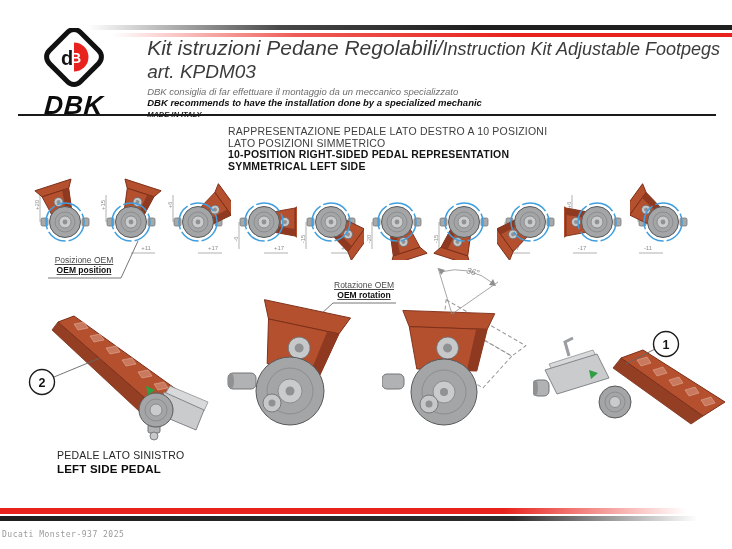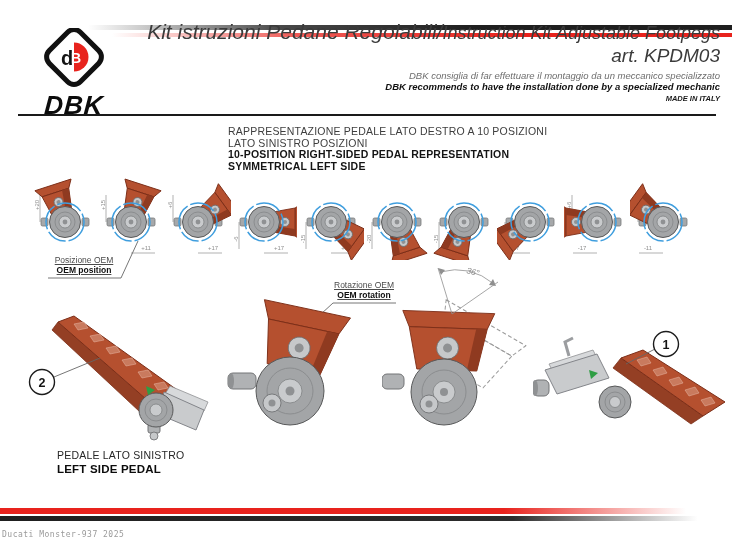--- a/index.html
+++ b/index.html
@@ -17,21 +17,21 @@
   .bar-bot-black{left:0;top:516px;width:712px;height:5px;
     background:linear-gradient(90deg,#1f1f1f 0%,#2c2c2c 72%,rgba(31,31,31,0) 98%);}
   .header-rule{left:18px;top:114px;width:698px;border-top:2px solid #1a1a1a;}
 
   
   .logo-wrap{left:24px;top:28px;width:100px;text-align:center;}
   .brand-text{font-size:26px;font-weight:bold;font-style:italic;color:#0c0c0c;
     letter-spacing:1px;margin-top:-4px;transform:skewX(-4deg);}
 
   
-  .title-block{right:12px;top:20px;text-align:right;color:#3b3b3b;}
+  .title-block{right:12px;top:36px;text-align:left;color:#3b3b3b;}
   .title-line{font-style:italic;font-size:21px;line-height:23px;white-space:nowrap;}
   .title-line .en{font-size:18px;}
   .art-line{font-style:italic;font-size:19px;line-height:21px;}
   .note-it{font-style:italic;font-size:9.5px;color:#6e6e6e;margin-top:4px;line-height:11px;}
   .note-en{font-style:italic;font-weight:bold;font-size:9.5px;color:#101010;line-height:11px;}
   .made-in{font-style:italic;font-weight:bold;font-size:7.5px;color:#1a1a1a;margin-top:2px;}
 
   
   .heading{left:228px;top:126px;width:336px;text-align:left;}
   .heading .it{font-size:10.5px;color:#3e3e3e;line-height:11.5px;letter-spacing:.2px;}
@@ -106,21 +106,21 @@
     <div class="art-line">art. KPDM03</div>
     <div class="note-it">DBK consiglia di far effettuare il montaggio da un meccanico specializzato</div>
     <div class="note-en">DBK recommends to have the installation done by a specialized mechanic</div>
     <div class="made-in">MADE IN ITALY</div>
   </div>
 
   <div class="abs header-rule"></div>
 
   <div class="abs heading">
     <div class="it">RAPPRESENTAZIONE PEDALE LATO DESTRO A 10 POSIZIONI</div>
-    <div class="it">LATO SINISTRO POSIZIONI</div>
+    <div class="it">LATO POSIZIONI SIMMETRICO</div>
     <div class="en">10-POSITION RIGHT-SIDED PEDAL REPRESENTATION</div>
     <div class="en">SYMMETRICAL LEFT SIDE</div>
   </div>
 
   <div class="abs positions-row">
       <svg width="66" height="82" viewBox="0 0 66 82">
       <g class="vdim">
           <line class="dimline" x1="8" y1="44" x2="8" y2="17"></line>
           <text class="dimtext" x="5" y="29" transform="rotate(-90 5 27)">+20</text>
         </g>

